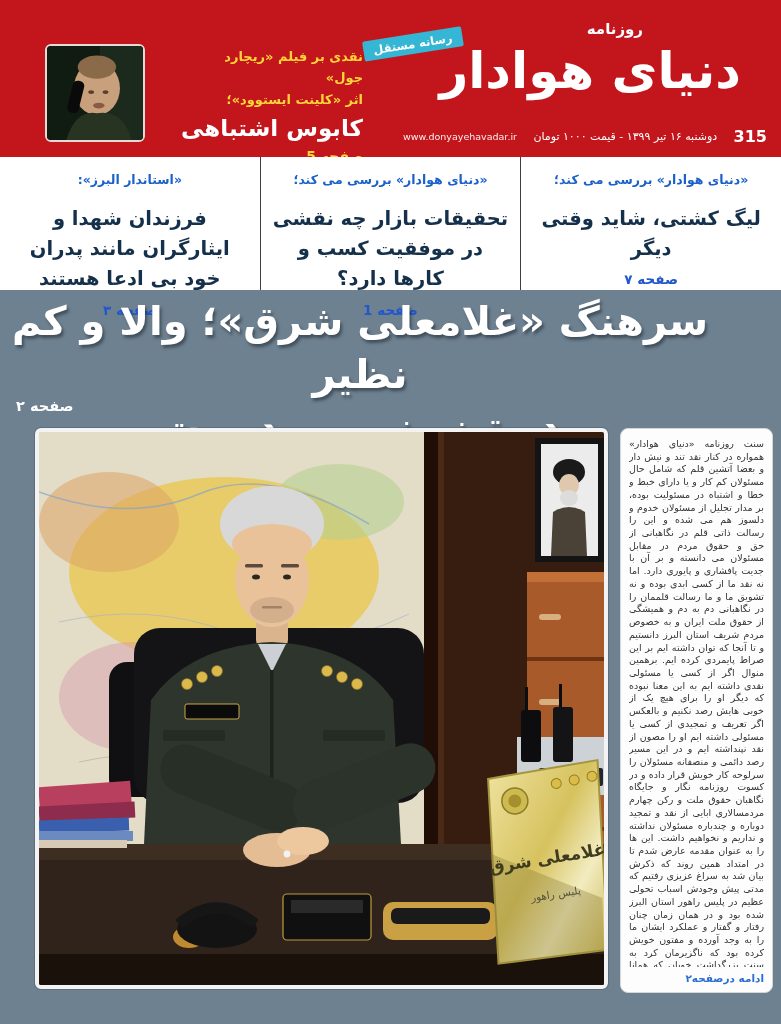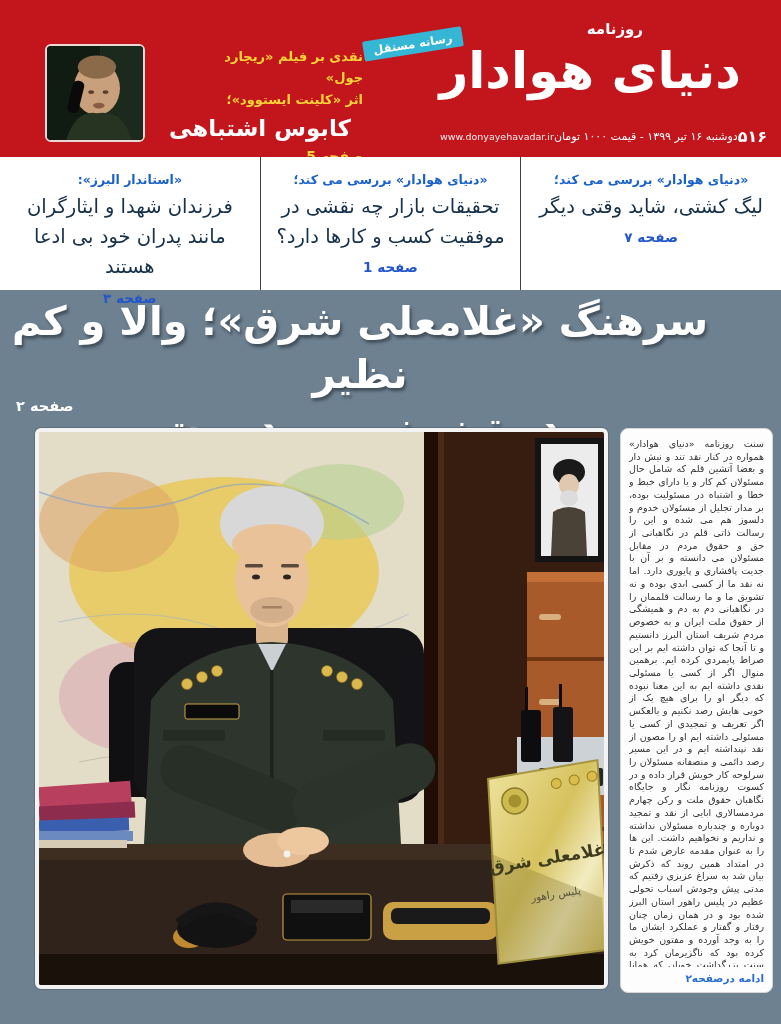--- a/index.html
+++ b/index.html
@@ -17,44 +17,44 @@
     font-size:11.5px; font-weight:bold; padding:3px 10px; border-radius:2px;
     transform:rotate(-9deg); white-space:nowrap;
   }
   .masthead-kicker { position:absolute; top:12px; right:128px; font-size:15px; font-weight:bold; }
   .masthead-logo {
     position:absolute; top:36px; right:30px; font-size:50px; font-weight:bold;
     letter-spacing:-2px; white-space:nowrap; line-height:1.1;
   }
   .masthead-bottom {
     position:absolute; bottom:4px; left:0; right:0; display:flex; direction:ltr;
-    justify-content:flex-end; align-items:center; padding:0 4px;
+    justify-content:space-between; align-items:center; padding:0 4px;
   }
   .masthead-site { font-size:9.5px; opacity:.92; direction:ltr; }
   .masthead-date { font-size:11px; direction:rtl; }
   .masthead-issue { font-size:16px; font-weight:bold; }
   
   .promo { position:absolute; top:44px; left:45px; width:332px; display:flex; direction:ltr; }
   .promo-photo {
     width:100px; height:98px; border:2px solid #e8d9d9; border-radius:6px;
     overflow:hidden; flex:0 0 auto; background:#0d1410;
   }
   .promo-text { flex:1; direction:rtl; text-align:right; margin-right:14px; padding-top:2px; }
   .promo-kicker { color:#ffd438; font-size:13px; font-weight:bold; line-height:1.65;padding-left:40px; }
-  .promo-title { color:#fff; font-size:23px; font-weight:bold; margin:5px 12px 7px; }
+  .promo-title { color:#fff; font-size:23px; font-weight:bold; margin:5px 0 7px; }
   .promo-page { color:#ffd438; font-size:14px; font-weight:bold; }
   
   .white-band {
     position:absolute; top:157px; left:0; width:781px; height:133px; background:#ffffff;
     display:flex; direction:rtl;
   }
   .story-col { flex:1; text-align:center; padding:15px 10px 16px; }
   .story-col.mid { border-left:1.5px solid #3e3e46; border-right:1.5px solid #3e3e46; }
   .story-kicker { color:#1a61c9; font-size:12.5px; font-weight:bold; }
-  .story-headline { color:#14304a; font-size:19.5px; font-weight:normal; line-height:1.55; margin-top:5px; }
+  .story-headline { color:#14304a; font-size:19.5px; font-weight:bold; line-height:1.55; margin-top:17px; }
   .story-page { color:#2257cc; font-size:13.5px; font-weight:bold; margin-top:7px; }
   
   .main-headline { position:absolute; top:295px; left:0; width:720px; text-align:center;
     color:#ffffff; font-size:40px; font-weight:bold; line-height:53px;
     text-shadow:2px 3px 3px rgba(22,32,42,.5); }
   .main-page { position:absolute; top:398px; left:16px; color:#ffffff; font-size:14.5px; font-weight:bold; }
   .lead-photo {
     position:absolute; top:428px; left:35px; width:573px; height:561px;
     border:4px solid #f3f3f3; border-radius:6px; background:#cfc7b2; overflow:hidden;
     box-shadow:0 0 0 1px rgba(0,0,0,.15);
@@ -79,21 +79,21 @@
 
   <div class="red-band">
 
     <div class="masthead">
       <div class="masthead-badge">رسانه مستقل</div>
       <div class="masthead-kicker">روزنامه</div>
       <div class="masthead-logo">دنیای هوادار</div>
       <div class="masthead-bottom">
         <span class="masthead-site">www.donyayehavadar.ir</span>
         <span class="masthead-date">دوشنبه ۱۶ تیر ۱۳۹۹ - قیمت ۱۰۰۰ تومان</span>
-        <span class="masthead-issue">۵۱۶</span>
+        <span class="masthead-issue">315</span>
       </div>
     </div>
 
     <div class="promo">
       <div class="promo-photo">
         <svg viewBox="0 0 100 98">
           <rect x="0" y="0" width="100" height="98" fill="#101b12"></rect>
           <rect x="55" y="0" width="45" height="98" fill="#1b2a1c"></rect>
           <ellipse cx="52" cy="44" rx="24" ry="28" fill="#c9a07c"></ellipse>
           <ellipse cx="52" cy="22" rx="20" ry="12" fill="#8a6a48"></ellipse>

